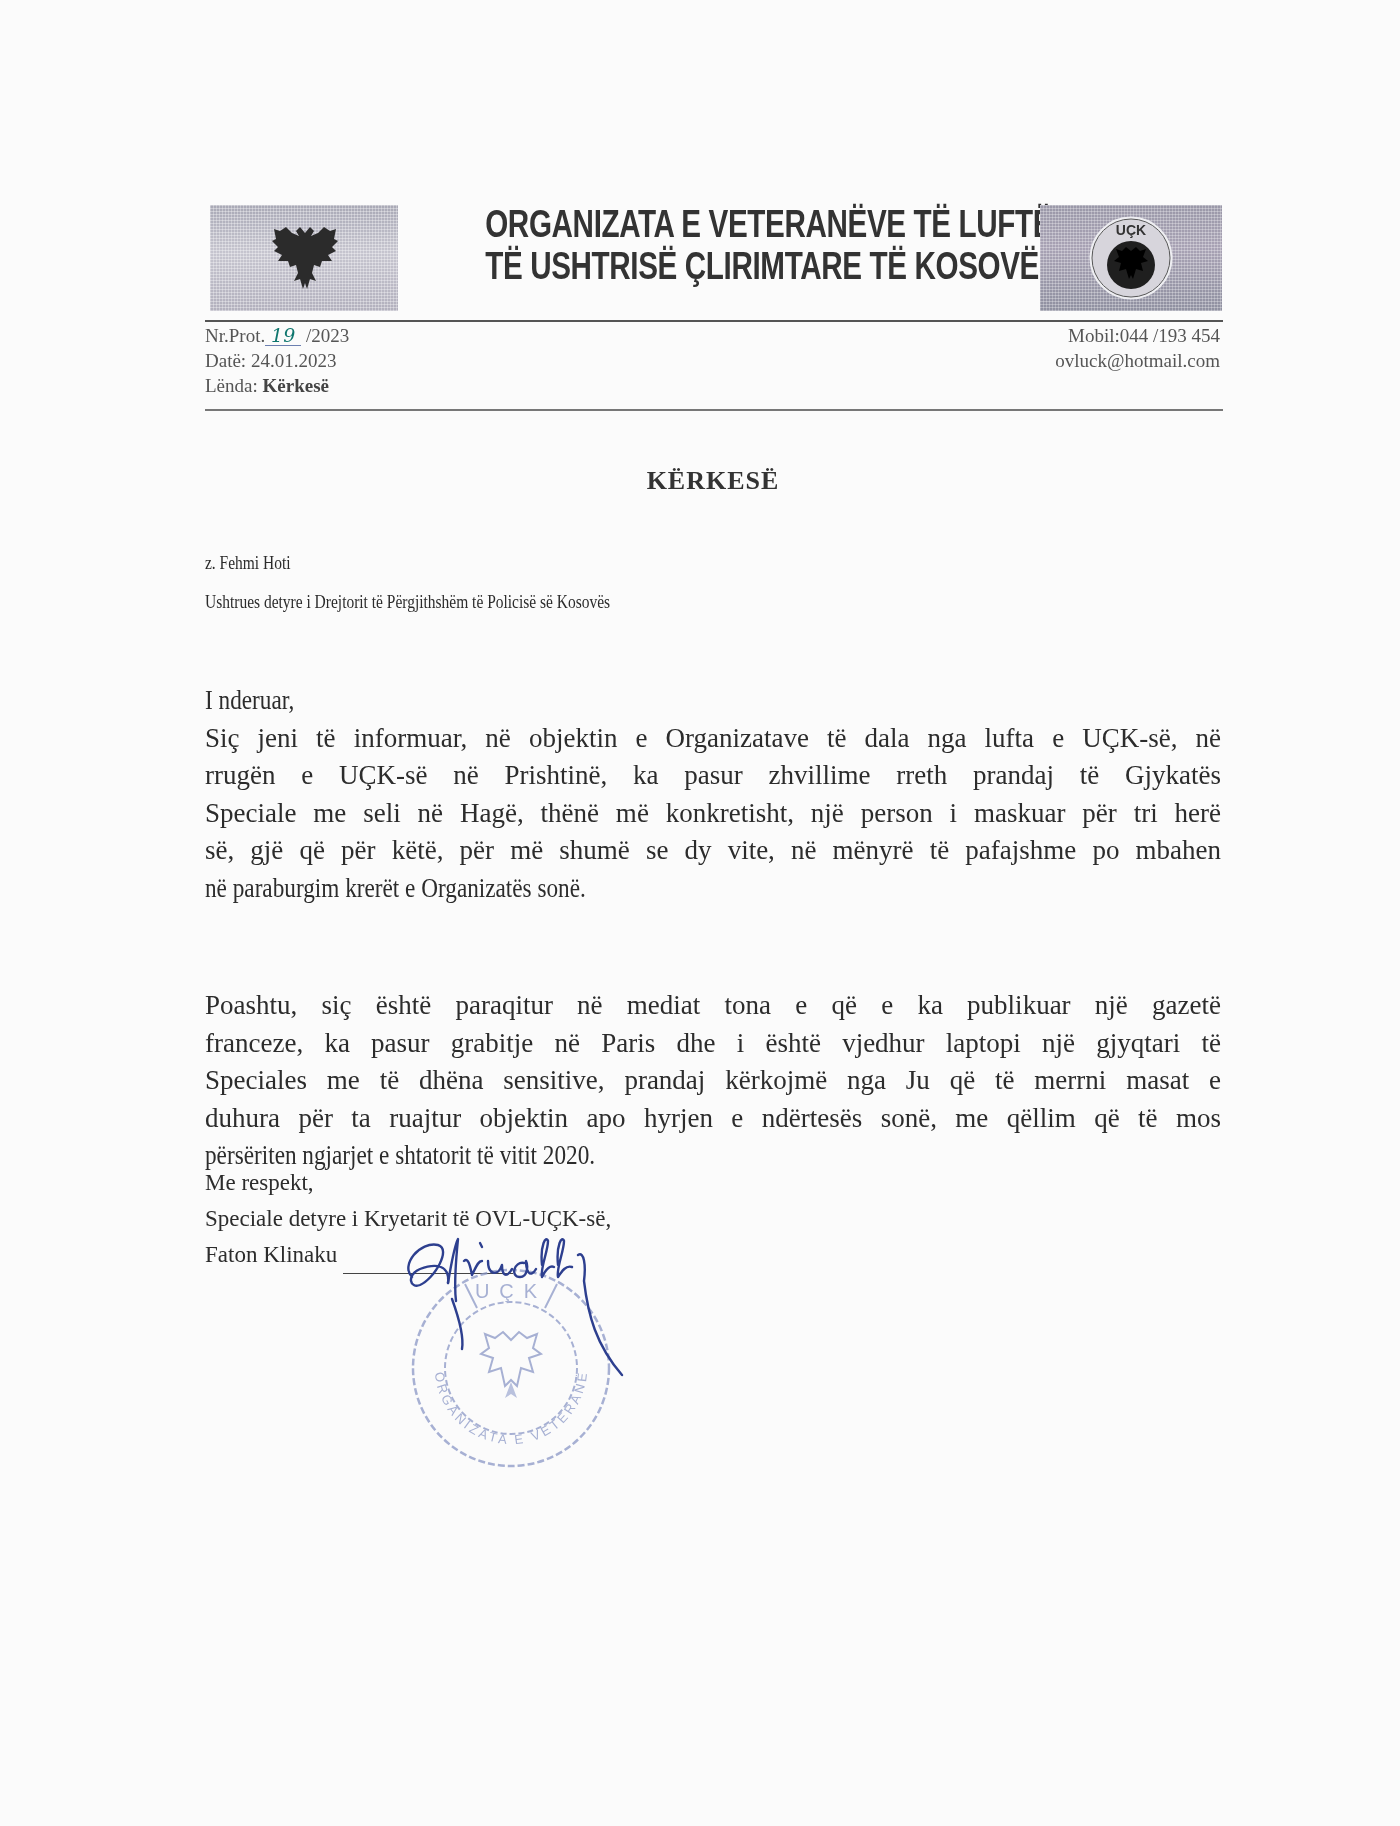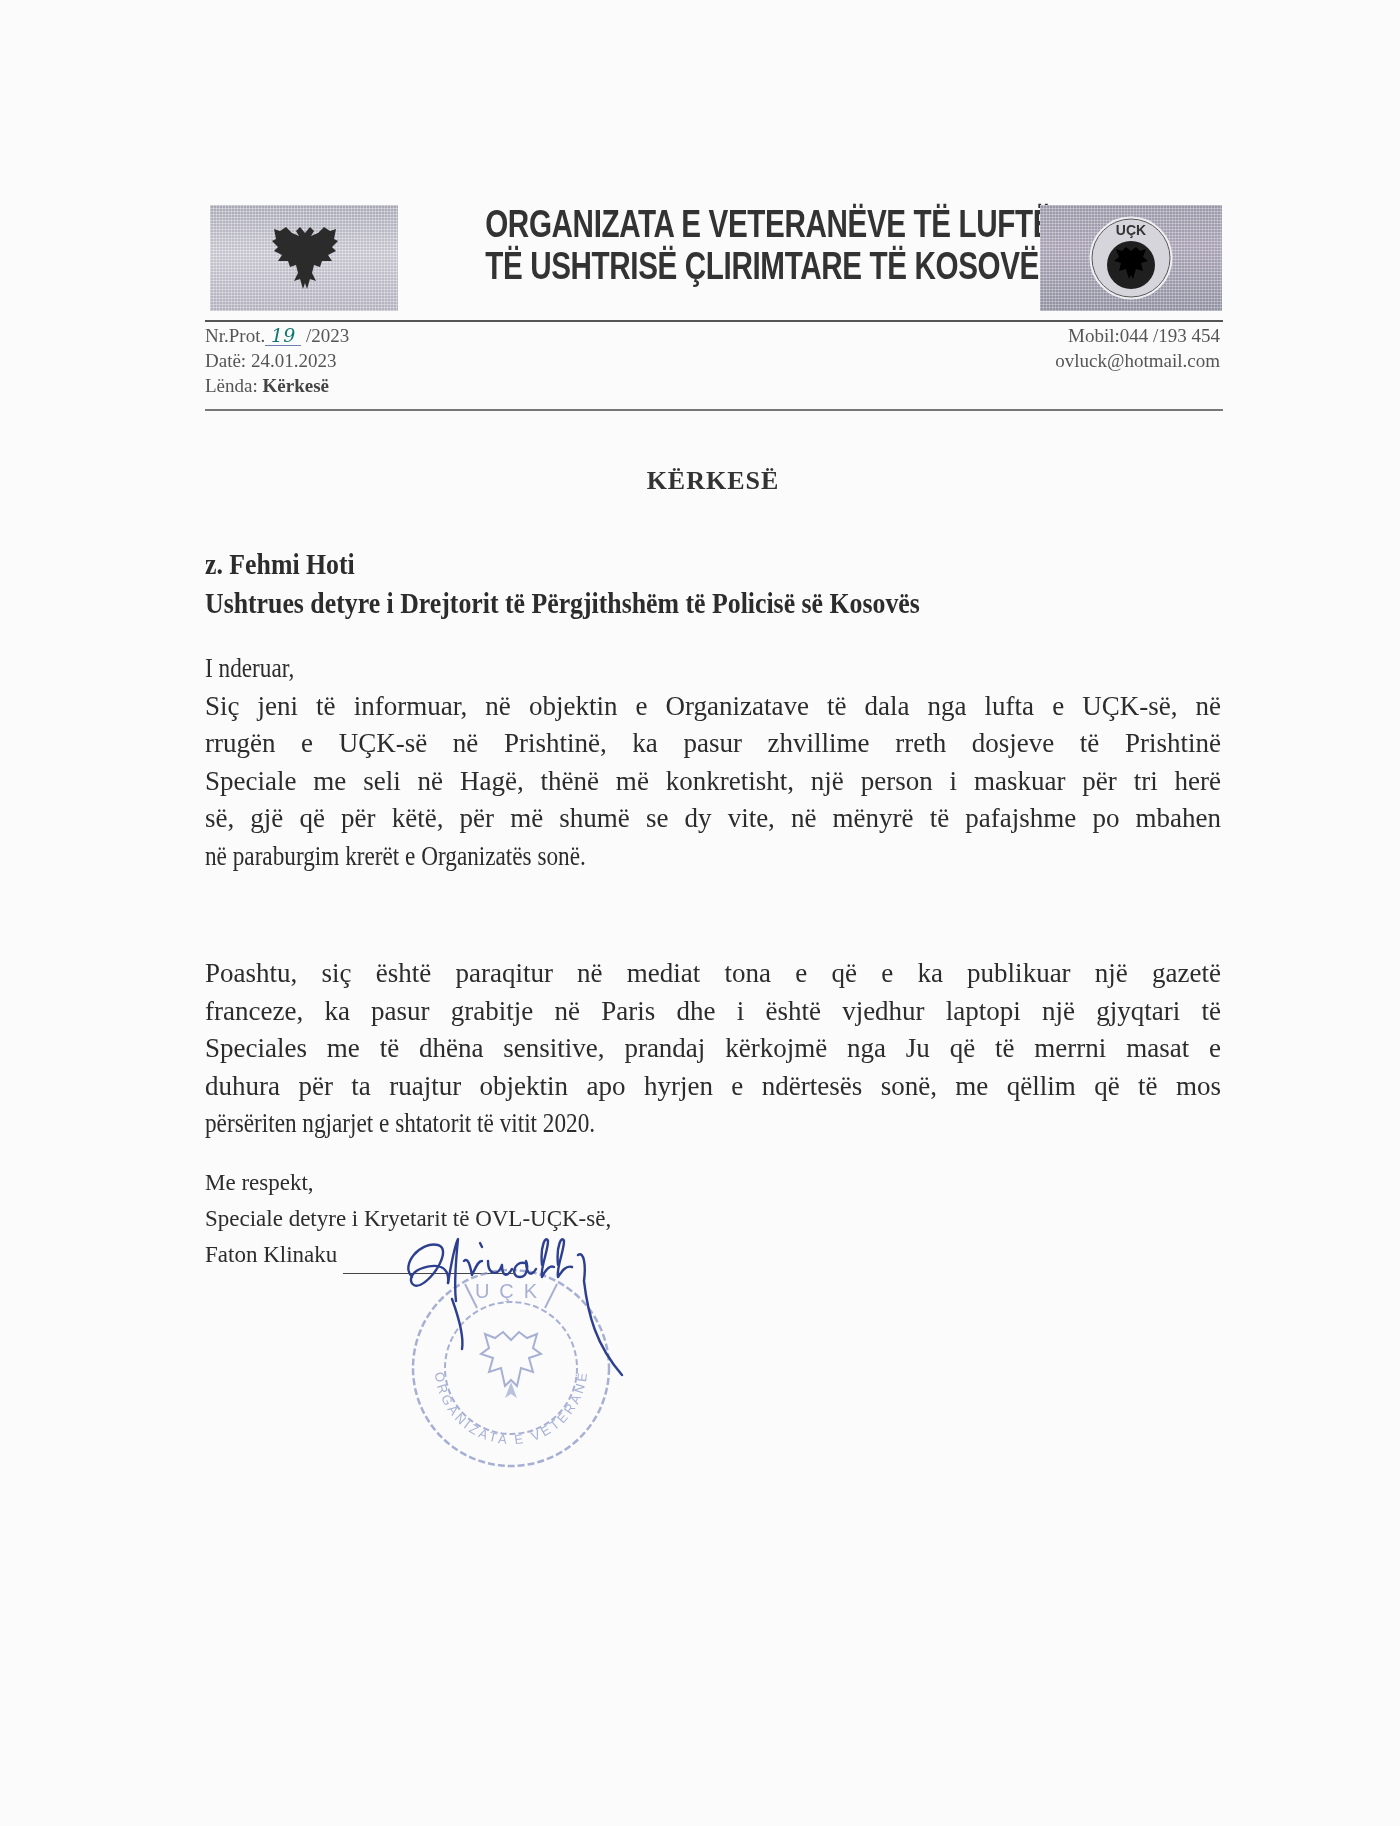--- a/index.html
+++ b/index.html
@@ -68,29 +68,30 @@
     font-size: 26px; font-weight: bold; color: #333; letter-spacing: 1px;
   }
 
   .condensed {
     position: absolute; left: 205px; width: 1016px;
     font-size: 28px;
     transform-origin: left top;
     color: #2c2c2c;
   }
   .recipient {
-    top: 544px; font-weight: bold; line-height: 39px;
-    font-size: 30px;
+    top: 544px; font-weight: normal; line-height: 39px;
+    font-size: 18px;
   }
   .recipient .line { display: block; white-space: nowrap; transform: scaleX(0.86); transform-origin: left center; }
 
   .body-block {
     position: absolute; left: 205px; width: 1016px;
     font-size: 27px; line-height: 37.5px;
     color: #2c2c2c;
+    margin-top: 32px;
   }
   .body-line {
     display: block; white-space: nowrap; height: 37.5px;
     text-align: justify; text-align-last: justify;
     font-family: "Liberation Sans Narrow", "Liberation Serif", serif;
   }
   .last-line { text-align: left; text-align-last: left; }
   .greeting { top: 650px; }
   .para2 { top: 955px; }
 
@@ -157,21 +158,21 @@
 <div class="doc-heading">KËRKESË</div>
 
 <div class="condensed recipient">
   <span class="line">z. Fehmi Hoti</span>
   <span class="line">Ushtrues detyre i Drejtorit të Përgjithshëm të Policisë së Kosovës</span>
 </div>
 
 <div class="body-block greeting">
   <span class="body-line last-line" style="transform: scaleX(0.86); transform-origin: left center;">I nderuar,</span>
   <span class="body-line" style="display: block; width: 1016px; transform: scaleX(1); transform-origin: left center;">Siç jeni të informuar, në objektin e Organizatave të dala nga lufta e UÇK-së, në</span>
-  <span class="body-line" style="display: block; width: 1016px; transform: scaleX(1); transform-origin: left center;">rrugën e UÇK-së në Prishtinë, ka pasur zhvillime rreth dosjeve të Prishtinë</span>
+  <span class="body-line" style="display: block; width: 1016px; transform: scaleX(1); transform-origin: left center;">rrugën e UÇK-së në Prishtinë, ka pasur zhvillime rreth prandaj të Gjykatës</span>
   <span class="body-line" style="display: block; width: 1016px; transform: scaleX(1); transform-origin: left center;">Speciale me seli në Hagë, thënë më konkretisht, një person i maskuar për tri herë</span>
   <span class="body-line" style="display: block; width: 1016px; transform: scaleX(1); transform-origin: left center;">së, gjë që për këtë, për më shumë se dy vite, në mënyrë të pafajshme po mbahen</span>
   <span class="body-line last-line" style="transform: scaleX(0.86); transform-origin: left center;">në paraburgim krerët e Organizatës sonë.</span>
 </div>
 
 <div class="body-block para2">
   <span class="body-line" style="display: block; width: 1016px; transform: scaleX(1); transform-origin: left center;">Poashtu, siç është paraqitur në mediat tona e që e ka publikuar një gazetë</span>
   <span class="body-line" style="display: block; width: 1016px; transform: scaleX(1); transform-origin: left center;">franceze, ka pasur grabitje në Paris dhe i është vjedhur laptopi një gjyqtari të</span>
   <span class="body-line" style="display: block; width: 1016px; transform: scaleX(1); transform-origin: left center;">Speciales me të dhëna sensitive, prandaj kërkojmë nga Ju që të merrni masat e</span>
   <span class="body-line" style="display: block; width: 1016px; transform: scaleX(1); transform-origin: left center;">duhura për ta ruajtur objektin apo hyrjen e ndërtesës sonë, me qëllim që të mos</span>

